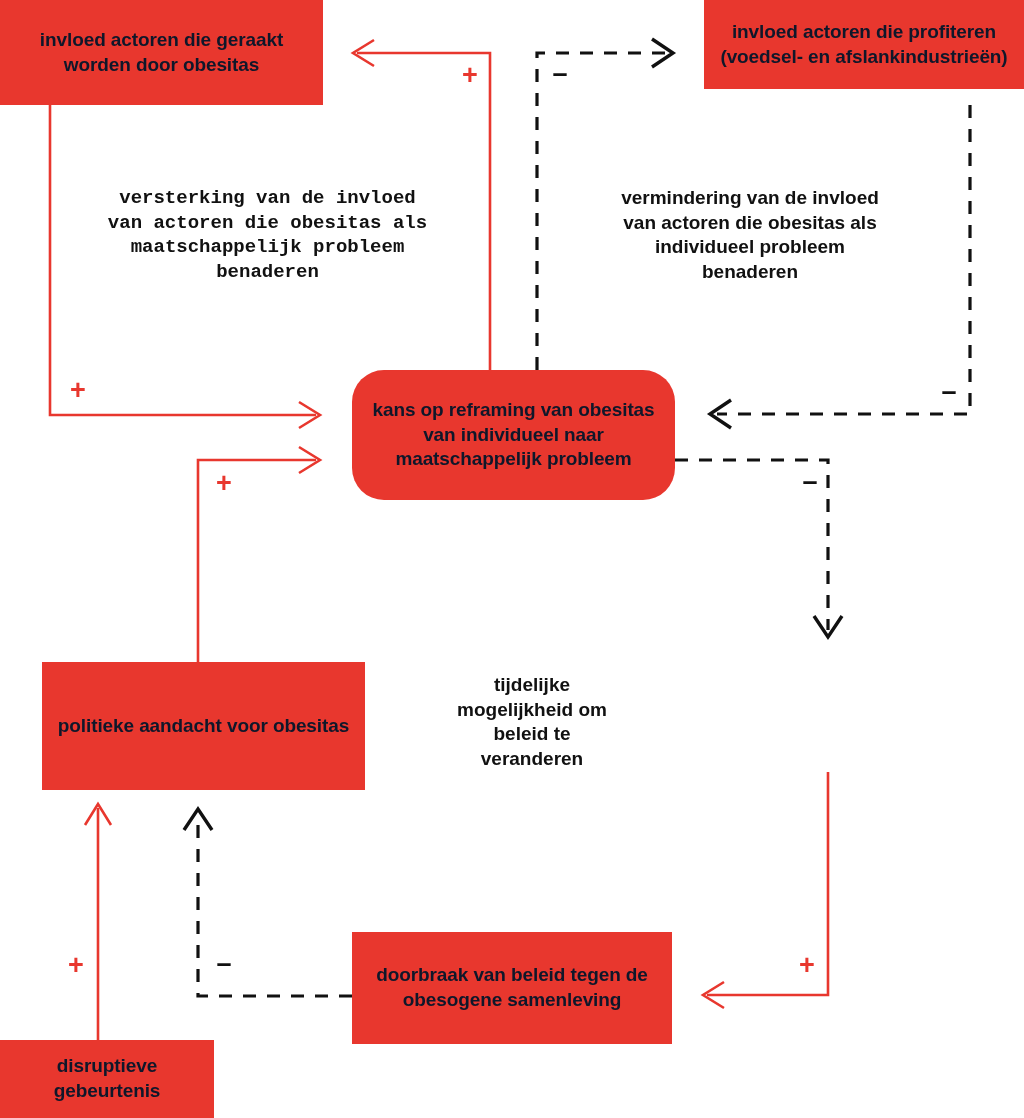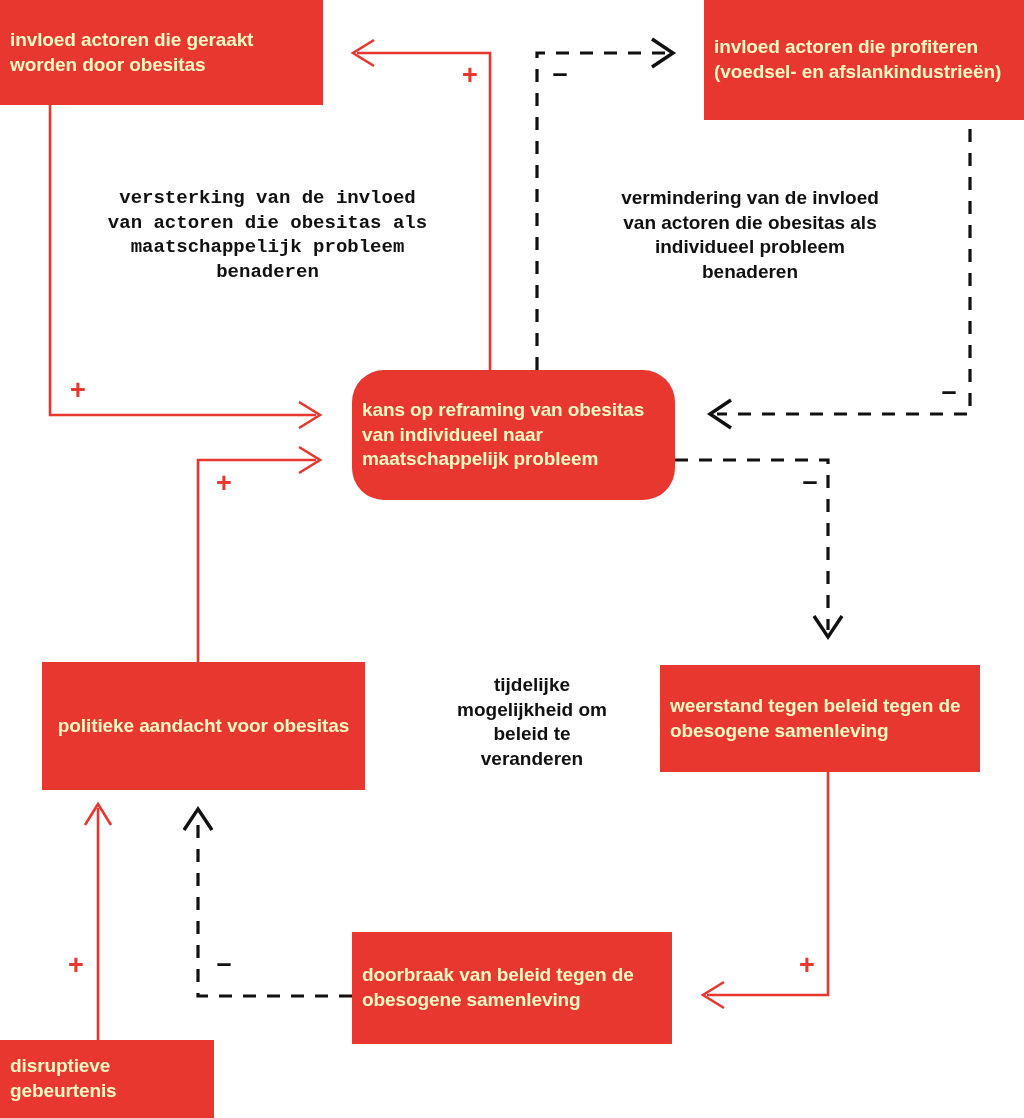--- a/index.html
+++ b/index.html
@@ -14,27 +14,28 @@
   #canvas {
     position: relative;
     width: 1024px;
     height: 1118px;
     background: #ffffff;
     overflow: hidden;
   }
   .node {
     position: absolute;
     background: #E8372E;
-    color: #fef9c3;
+    color: #0f172a;
     font-weight: bold;
     font-size: 19px;
     line-height: 1.30;
     display: flex;
     align-items: center;
     justify-content: center;
+    text-align: center;
     box-sizing: border-box;
     padding: 6px 10px;
     letter-spacing: -0.1px;
   }
   .caption {
     position: absolute;
     color: #111111;
     font-weight: bold;
     font-size: 19px;
     line-height: 1.30;
@@ -159,25 +160,24 @@
   <div class="sign black" style="left:209px; top:950px; width:30px;">–</div>
 
   <div class="caption" style="left:100px; top:186px; width:335px;font-family:Liberation Mono, monospace;">versterking van de invloed van actoren die obesitas als maatschappelijk probleem benaderen</div>
 
   <div class="caption" style="left:610px; top:186px; width:280px;">vermindering van de invloed van actoren die obesitas als individueel probleem benaderen</div>
 
   <div class="caption" style="left:440px; top:673px; width:184px;">tijdelijke mogelijkheid om beleid te veranderen</div>
 
   <div class="node" style="left:0px; top:0px; width:323px; height:105px;">invloed actoren die geraakt worden door obesitas</div>
 
-  <div class="node" style="left:704px; top:0px; width:320px; height:120px;">invloed actoren die profiteren (voedsel- en afslankindustrieën)</div>
+  <div class="node" style="left:704px; top:0px; width:320px; height:89px;">invloed actoren die profiteren (voedsel- en afslankindustrieën)</div>
 
   <div class="node" style="left:352px; top:370px; width:323px; height:130px;border-radius:32px;">kans op reframing van obesitas van individueel naar maatschappelijk probleem</div>
 
   <div class="node" style="left:42px; top:662px; width:323px; height:128px;">politieke aandacht voor obesitas</div>
 
-  <div class="node" style="left:660px; top:665px; width:320px; height:107px;">weerstand tegen beleid tegen de obesogene samenleving</div>
 
   <div class="node" style="left:352px; top:932px; width:320px; height:112px;">doorbraak van beleid tegen de obesogene samenleving</div>
 
   <div class="node" style="left:0px; top:1040px; width:214px; height:78px; justify-content:center;">disruptieve gebeurtenis</div>
 
 </div>
 
 </body></html>

